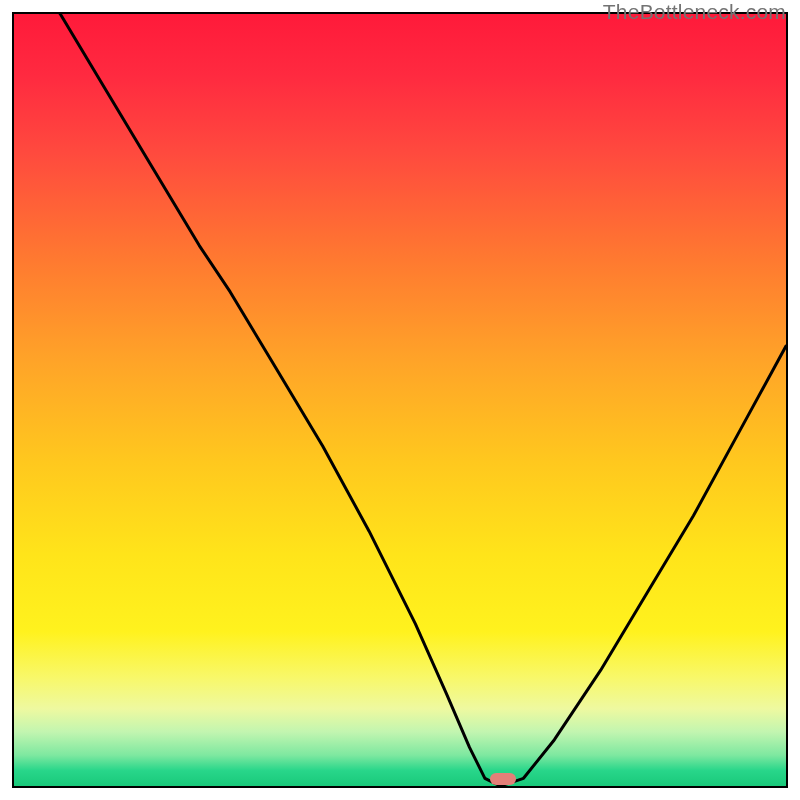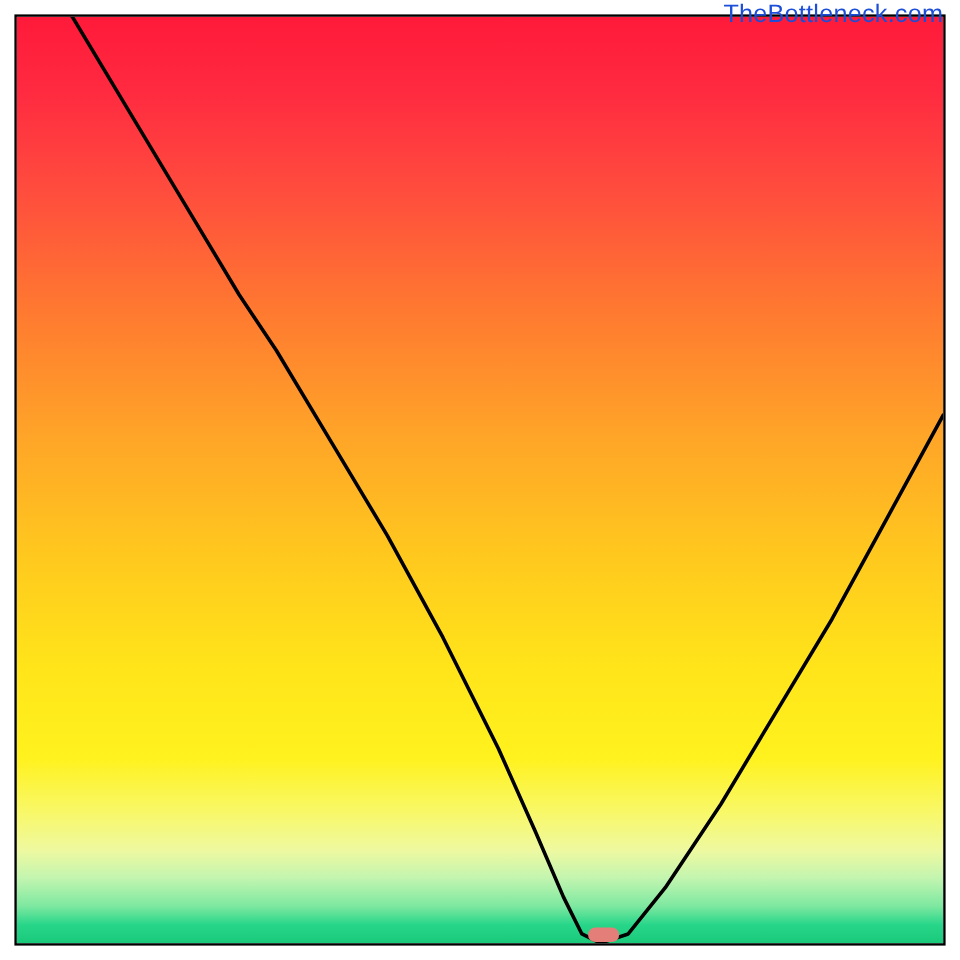--- a/index.html
+++ b/index.html
@@ -60,21 +60,21 @@
     bottom: 1px;
     transform: translateX(-50%);
   }
   .watermark {
     position: absolute;
     top: 0px;
     right: 14px;
     font-family: Arial, Helvetica, sans-serif;
     font-size: 21px;
     font-weight: 500;
-    color: #1d4ed8;
+    color: #737373;
     letter-spacing: 0.2px;
     user-select: none;
   }
 </style>
 </head>
 <body>
 
 <div class="container">
 
   <div class="plot-area">

